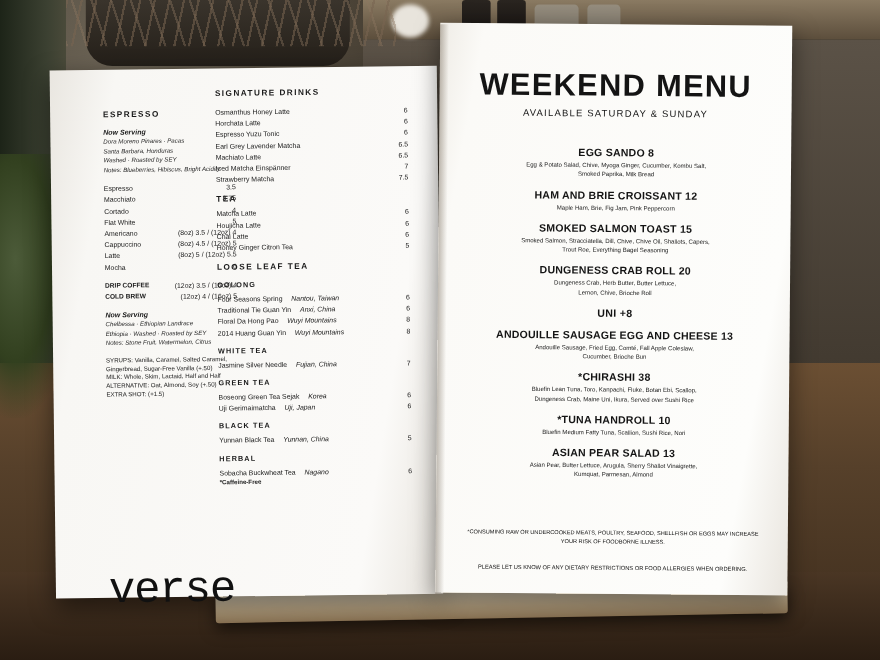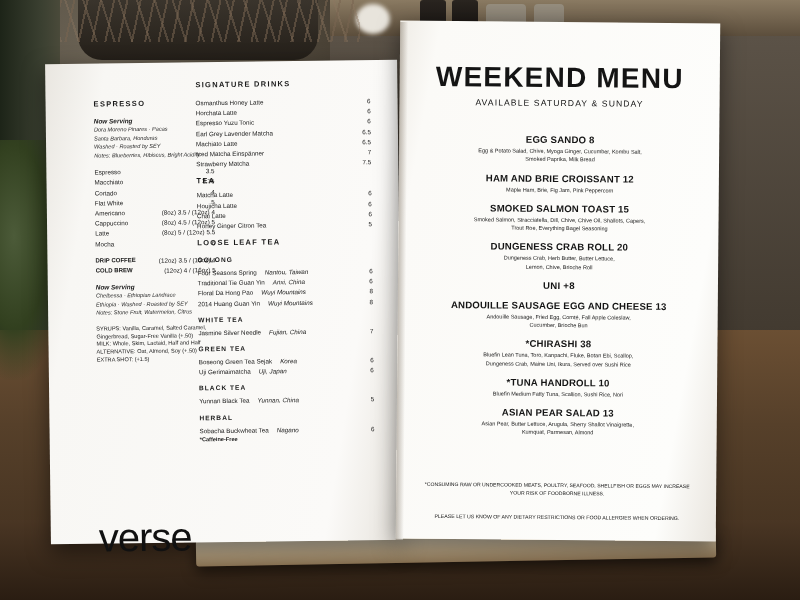--- a/index.html
+++ b/index.html
@@ -68,21 +68,21 @@
   .sub-it{font-size:6.4px;font-style:italic;font-weight:700;margin:0 0 2px 0;}
   .tiny-it{font-size:5.6px;font-style:italic;margin:0 0 1px 0;line-height:1.35;color:#2a2a2a;}
   .tiny{font-size:5.6px;margin:0;line-height:1.4;}
   .row{display:flex;justify-content:space-between;font-size:6.3px;line-height:1.62;}
   .row .nm{white-space:nowrap;}
   .row .pr{white-space:nowrap;}
   .gap{height:7px;}
   .gap-s{height:4px;}
   .it{font-style:italic;}
 
-  .verse{position:absolute;left:48px;top:452px;font-family:Liberation Sans, sans-serif;
+  .verse{position:absolute;left:48px;top:452px;font-family:Liberation Mono, monospace;
     font-size:40px;letter-spacing:-1px;color:#111;}
 
   
   .rp{position:absolute;inset:0;color:#141414;text-align:center;}
   .wm-title{position:absolute;left:0;right:0;top:40px;font-size:28px;font-weight:700;
     letter-spacing:1.2px;}
   .wm-sub{position:absolute;left:0;right:0;top:76px;font-size:8.6px;letter-spacing:1.1px;}
   .items{position:absolute;left:18px;right:16px;top:112px;}
   .itm{margin-bottom:9px;}
   .itm-name{font-size:9.6px;font-weight:700;letter-spacing:.2px;}

